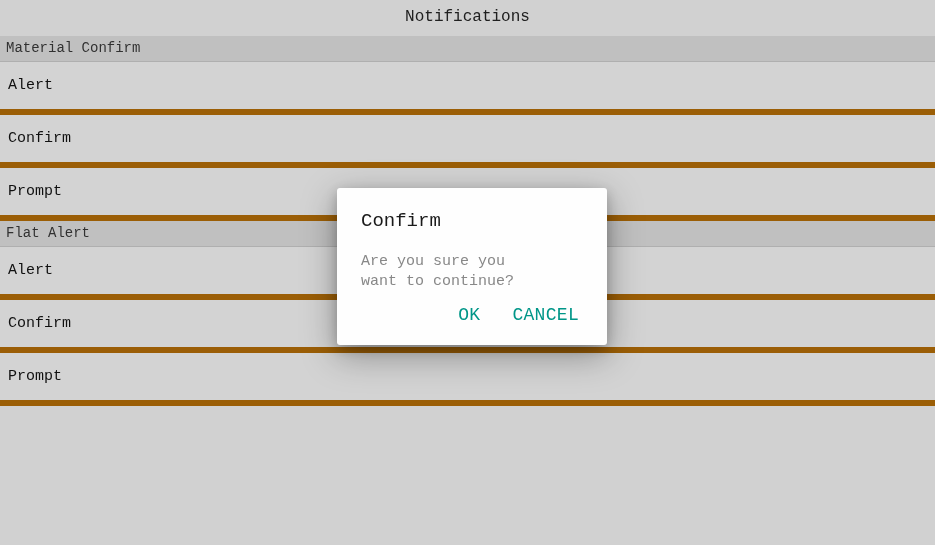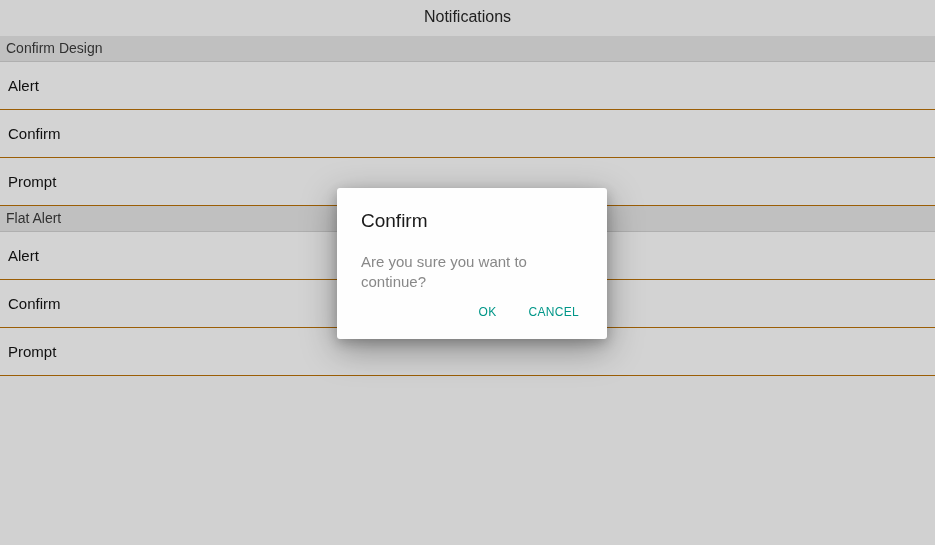--- a/index.html
+++ b/index.html
@@ -1,18 +1,19 @@
 <!DOCTYPE html>
 <html><head>
 <meta charset="utf-8">
 <style>
   * {
     box-sizing: border-box;
     margin: 0;
     padding: 0;
+    font-family: Liberation Mono, monospace;
   }
   html, body {
     width: 935px;
     height: 545px;
     font-family: Arial, Helvetica, sans-serif;
     background: #d8d8d8;
     overflow: hidden;
     position: relative;
   }
   .page-title {
@@ -27,21 +28,21 @@
     font-size: 14px;
     color: #333;
     padding: 4px 6px 5px 6px;
     border-bottom: 1px solid #b5b5b5;
   }
   .list-item {
     background: #dadada;
     font-size: 15px;
     color: #111;
     padding: 15px 6px 15px 8px;
-    border-bottom: 1px solid #a16207;
+    border-bottom: 6px solid #a16207;
     cursor: pointer;
   }
   .overlay {
     position: absolute;
     inset: 0;
     background: rgba(0,0,0,0.03);
   }
   .dialog {
     position: absolute;
     left: 337px;
@@ -69,33 +70,33 @@
     display: flex;
     justify-content: flex-end;
     gap: 32px;
     padding-right: 4px;
     padding-bottom: 6px;
   }
   .dialog-btn {
     background: none;
     border: none;
     color: #009688;
-    font-size: 12px;
+    font-size: 18px;
     font-weight: 500;
     letter-spacing: 0.3px;
     cursor: pointer;
     font-family: inherit;
   }
 </style>
 </head>
 <body>
 
 <div class="page-title">Notifications</div>
 
-<div class="section-header">Confirm Design</div>
+<div class="section-header">Material Confirm</div>
 <div class="list-item">Alert</div>
 <div class="list-item">Confirm</div>
 <div class="list-item">Prompt</div>
 
 <div class="section-header">Flat Alert</div>
 <div class="list-item">Alert</div>
 <div class="list-item">Confirm</div>
 <div class="list-item">Prompt</div>
 
 <div class="overlay"></div>

